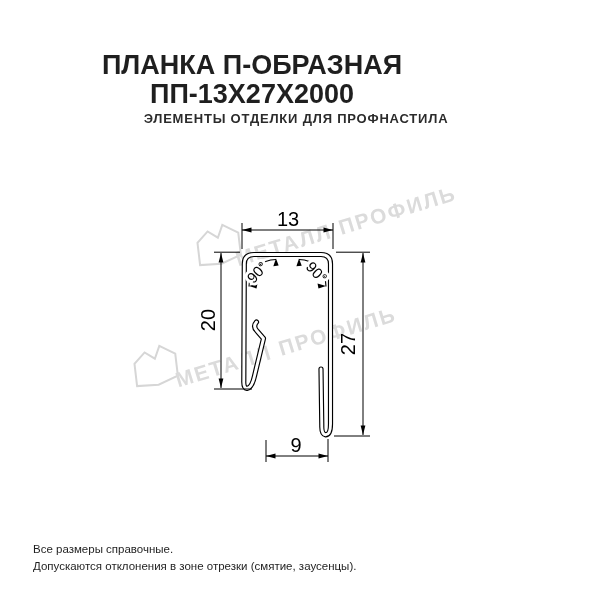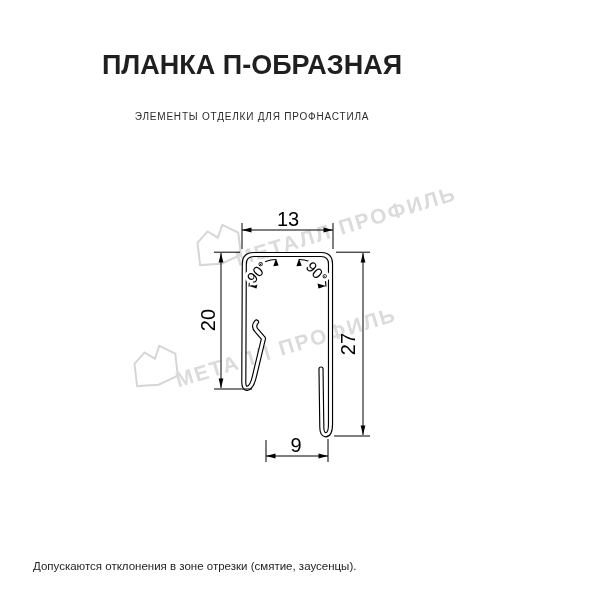--- a/index.html
+++ b/index.html
@@ -4,35 +4,36 @@
 <style>
   html,body{margin:0;padding:0;}
   body{
     width:600px;height:600px;position:relative;background:#ffffff;
     font-family:"Liberation Sans", sans-serif;overflow:hidden;
   }
   .page{position:absolute;inset:0;}
   .hdr{position:absolute;left:0;width:504px;text-align:center;color:#1f1f1f;}
   .title1{top:50px;font-size:27px;font-weight:bold;letter-spacing:0px;}
   .title2{top:79px;font-size:27px;font-weight:bold;}
-  .subtitle{top:111px;font-size:10px;font-weight:normal;letter-spacing:0.8px;color:#2b2b2b;}
+  .subtitle{top:111px;font-size:13px;font-weight:bold;letter-spacing:0.8px;color:#2b2b2b;margin-left:44px;}
   .ftr{position:absolute;left:33px;font-size:11.5px;color:#1f1f1f;}
   .f1{top:543px;}
   .f2{top:560px;}
   svg{position:absolute;left:0;top:0;}
   .dimtxt{font-size:20px;fill:#000;}
   .angtxt{font-size:15px;fill:#000;paint-order:stroke;stroke:#ffffff;stroke-width:6px;stroke-linejoin:round;}
   .wmtxt{font-size:21px;font-weight:bold;letter-spacing:2px;}
 </style>
 </head>
 <body>
 
 <div class="page">
 
   <div class="hdr title1">ПЛАНКА П-ОБРАЗНАЯ</div>
+  <div class="hdr title2">ПП-13Х27Х2000</div>
   <div class="hdr subtitle">ЭЛЕМЕНТЫ ОТДЕЛКИ ДЛЯ ПРОФНАСТИЛА</div>
 
   <svg width="600" height="600" viewBox="0 0 600 600">
 
     <g>
       <g transform="translate(218,245) rotate(-17)">
         <path d="M -23,14 L -19,-8 L -6,-16 L 2,-7 L 10,-18 L 23,-6 L 19,16 L -2,19 Z" fill="none" stroke-width="2" stroke="#d6d6d6"></path>
       </g>
       <text class="wmtxt" text-anchor="middle" transform="translate(348,233) rotate(-17)" fill="#dbdbdb">МЕТАЛЛ ПРОФИЛЬ</text>
     </g>
@@ -118,14 +119,15 @@
     <g stroke="#000" stroke-width="1">
       <line x1="266" y1="440" x2="266" y2="462"></line>
       <line x1="328" y1="439" x2="328" y2="462"></line>
       <line x1="266" y1="456" x2="328" y2="456"></line>
     </g>
     <polygon points="266,456 275.5,453.6 275.5,458.4" fill="#000"></polygon>
     <polygon points="328,456 318.5,453.6 318.5,458.4" fill="#000"></polygon>
     <text class="dimtxt" x="296" y="452" text-anchor="middle">9</text>
   </svg>
 
+  <div class="ftr f1">Все размеры справочные.</div>
   <div class="ftr f2">Допускаются отклонения в зоне отрезки (смятие, заусенцы).</div>
 </div>
 
 </body></html>

